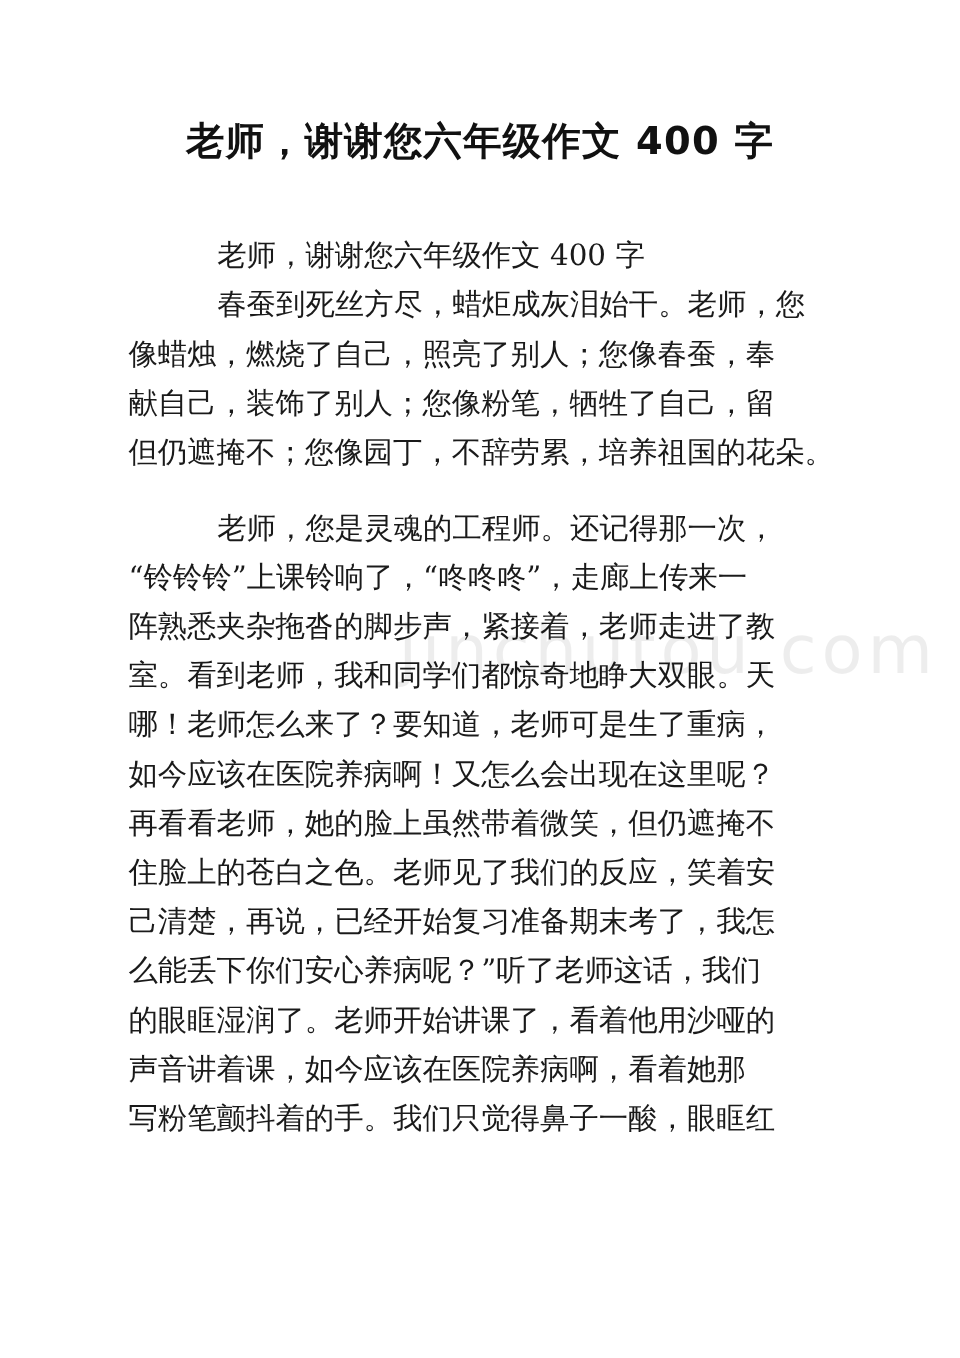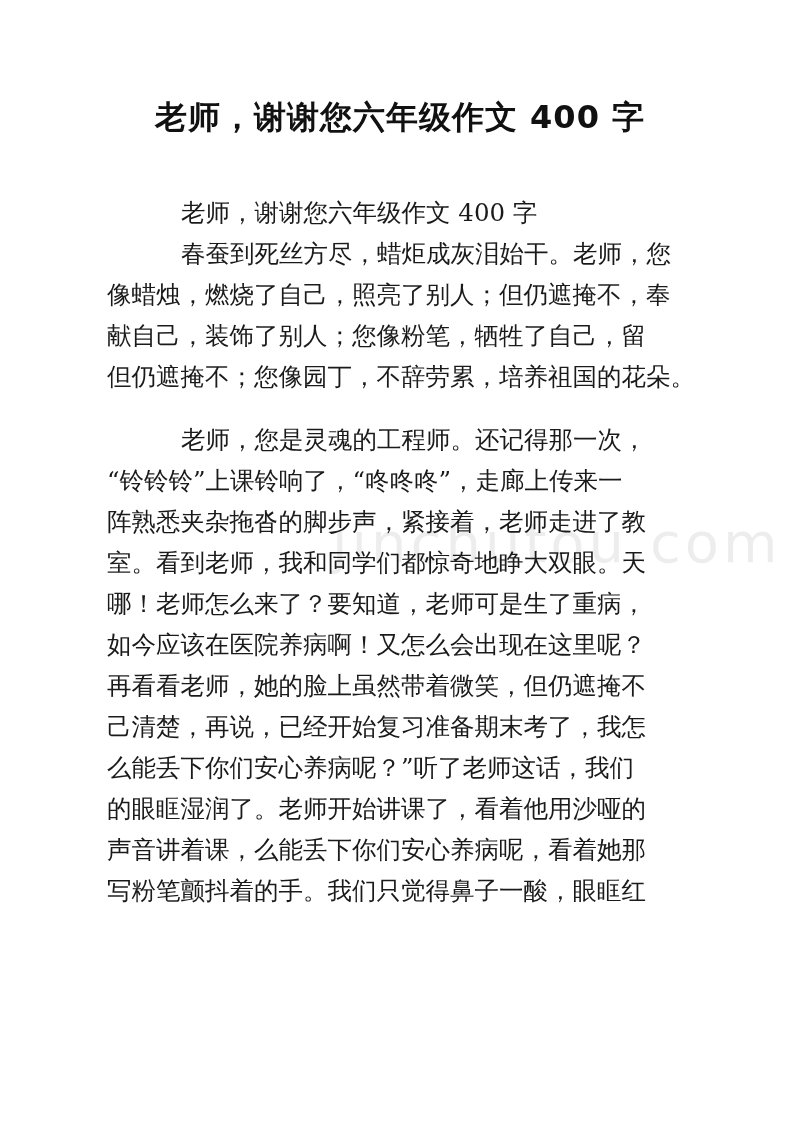--- a/index.html
+++ b/index.html
@@ -27,37 +27,38 @@
 <body>
 
 <div class="page">
   <div class="title">老师，谢谢您六年级作文 400 字</div>
 
   <div class="body">
     <div class="line indent">老师，谢谢您六年级作文 400 字</div>
 
     <div>
       <div class="line indent">春蚕到死丝方尽，蜡炬成灰泪始干。老师，您</div>
-      <div class="line">像蜡烛，燃烧了自己，照亮了别人；但仍遮掩不，奉</div>
+      <div class="line">像蜡烛，燃烧了自己，照亮了别人；您像春蚕，奉</div>
       <div class="line">献自己，装饰了别人；您像粉笔，牺牲了自己，留</div>
       <div class="line">但仍遮掩不；您像园丁，不辞劳累，培养祖国的花朵。</div>
     </div>
 
     <div class="gap"></div>
 
     <div>
       <div class="line indent">老师，您是灵魂的工程师。还记得那一次，</div>
       <div class="line">“铃铃铃”上课铃响了，“咚咚咚”，走廊上传来一</div>
       <div class="line">阵熟悉夹杂拖沓的脚步声，紧接着，老师走进了教</div>
       <div class="line">室。看到老师，我和同学们都惊奇地睁大双眼。天</div>
       <div class="line">哪！老师怎么来了？要知道，老师可是生了重病，</div>
       <div class="line">如今应该在医院养病啊！又怎么会出现在这里呢？</div>
       <div class="line">再看看老师，她的脸上虽然带着微笑，但仍遮掩不</div>
+      <div class="line">住脸上的苍白之色。老师见了我们的反应，笑着安</div>
       <div class="line">己清楚，再说，已经开始复习准备期末考了，我怎</div>
       <div class="line">么能丢下你们安心养病呢？”听了老师这话，我们</div>
       <div class="line">的眼眶湿润了。老师开始讲课了，看着他用沙哑的</div>
-      <div class="line">声音讲着课，么能丢下你们安心养病呢，看着她那</div>
+      <div class="line">声音讲着课，如今应该在医院养病啊，看着她那</div>
       <div class="line">写粉笔颤抖着的手。我们只觉得鼻子一酸，眼眶红</div>
     </div>
   </div>
 
   <div class="watermark">jinchutou.com</div>
 </div>
 
 </body></html>

